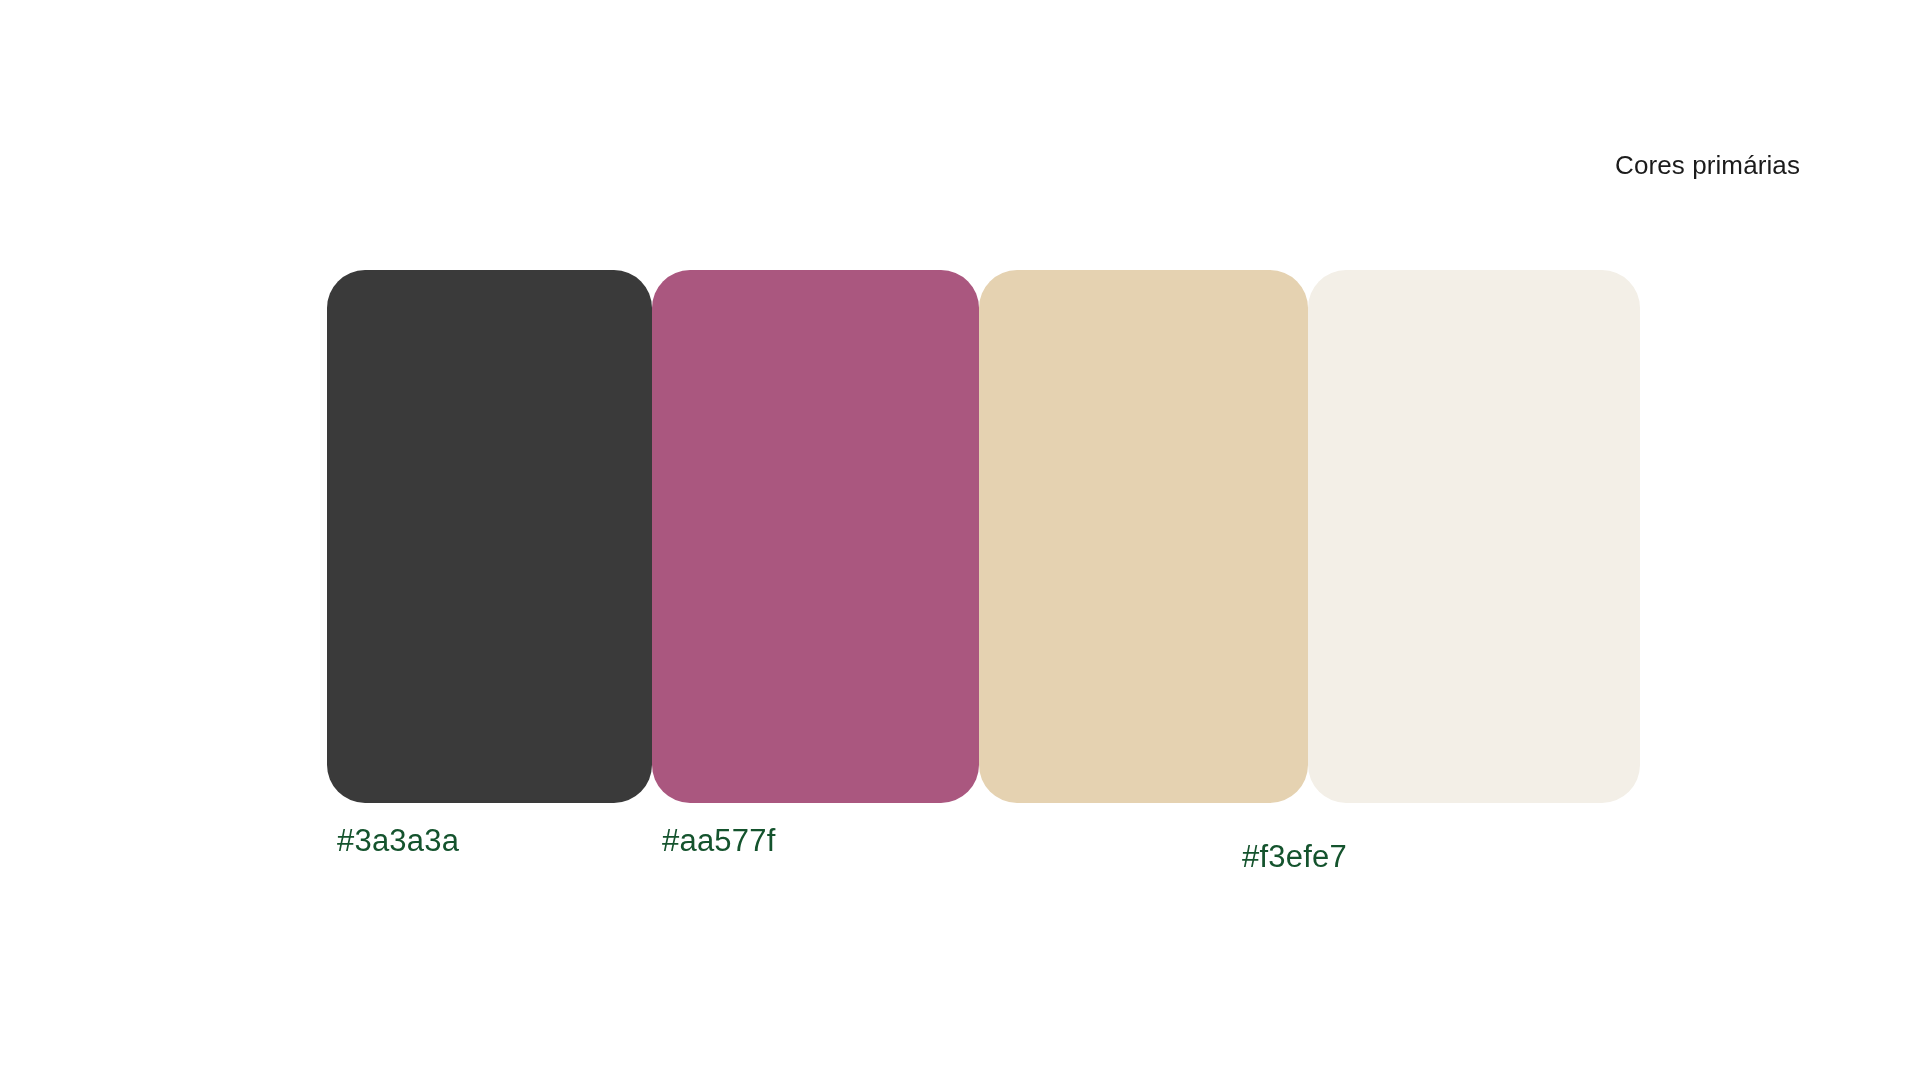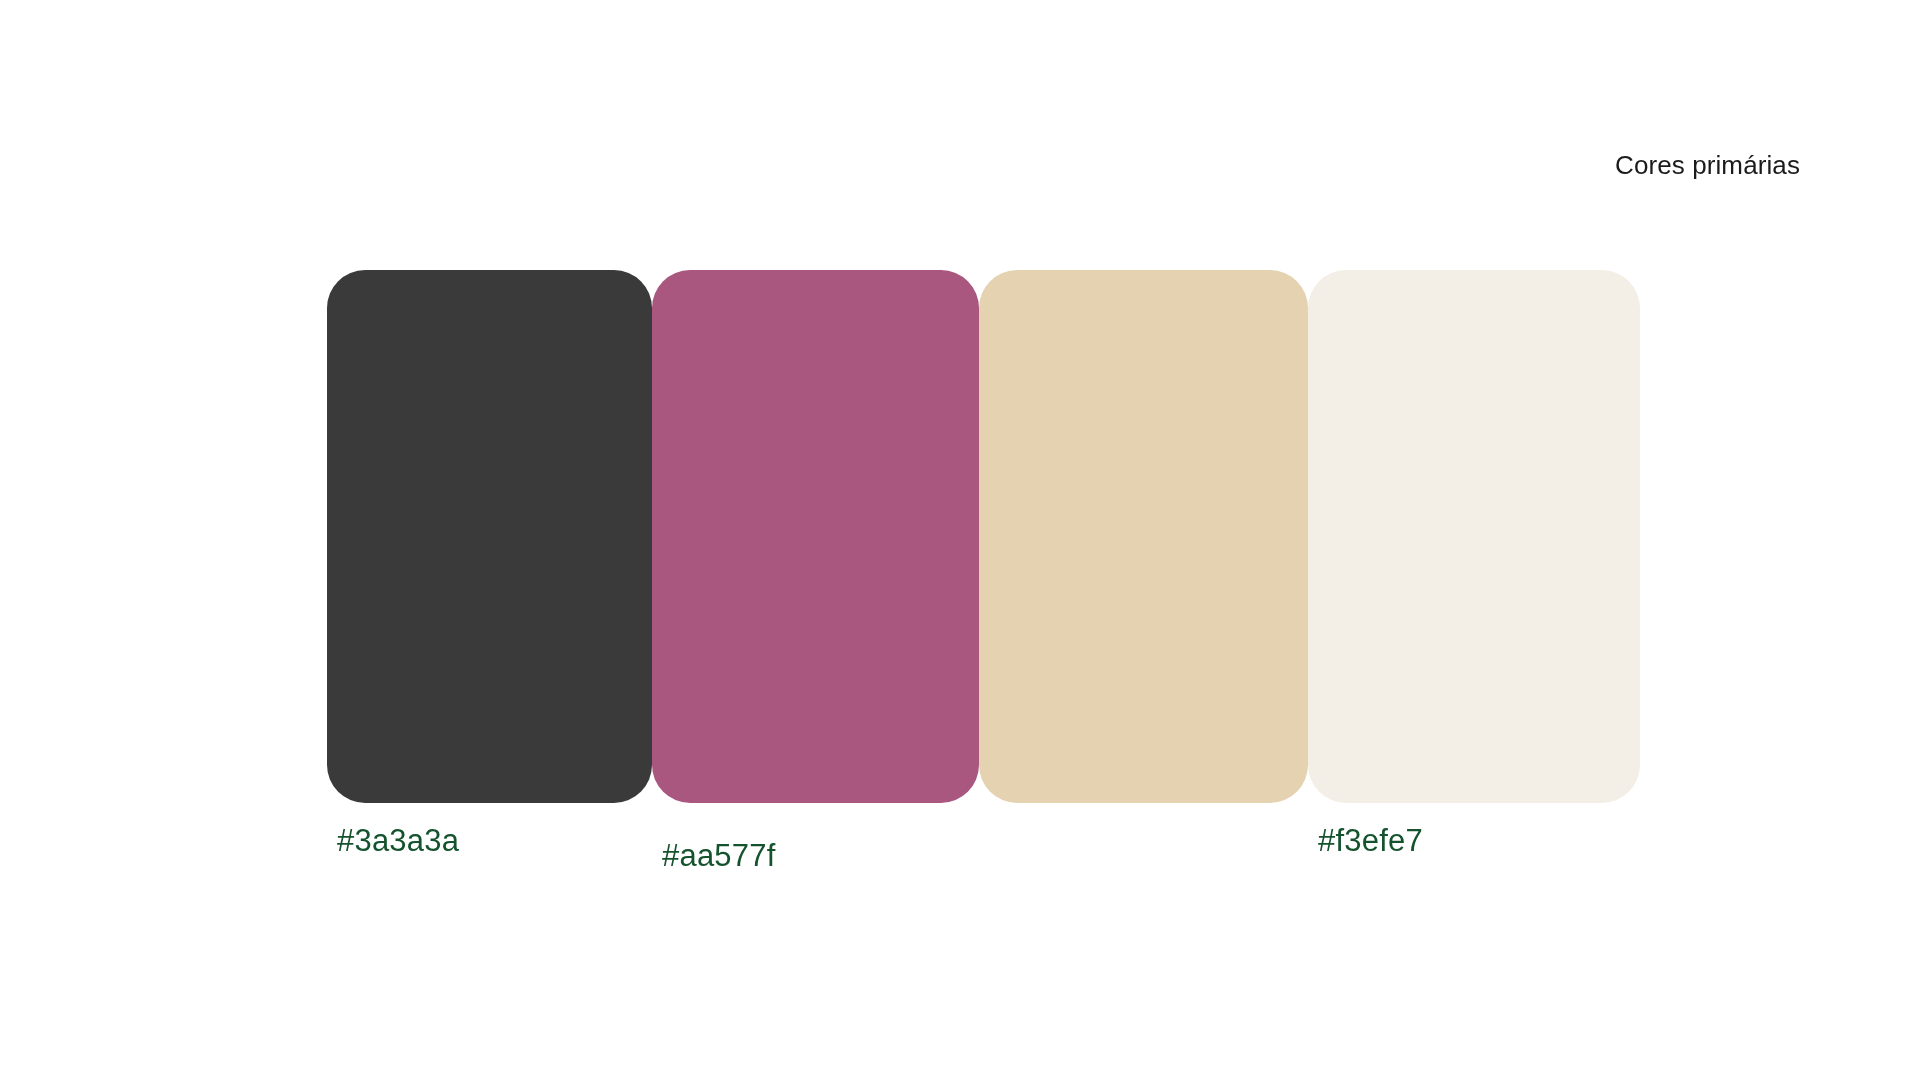--- a/index.html
+++ b/index.html
@@ -61,23 +61,23 @@
     top: 795px;
     font-size: 31px;
     line-height: 32px;
     color: #14532d;
     text-align: left;
     white-space: nowrap;
     letter-spacing: 0.2px;
   }
 
   .hex-label-0 { left: 307px;  width: 325px; }
-  .hex-label-1 { left: 632px;  width: 327px; margin-top: 15px; }
+  .hex-label-1 { left: 632px;  width: 327px; }
   .hex-label-2 { left: 959px;  width: 329px; }
-  .hex-label-3 { left: 1288px; width: 332px; }
+  .hex-label-3 { left: 1212px; width: 332px; margin-top: 16px; }
 </style>
 </head>
 <body style="background-color: rgb(255, 255, 255);">
 
 <div id="canvas">
 
   <div id="section-title">Cores primárias</div>
 
   <div id="palette">
     <div class="swatch swatch-0" style="background-color: rgb(58, 58, 58);"></div>

